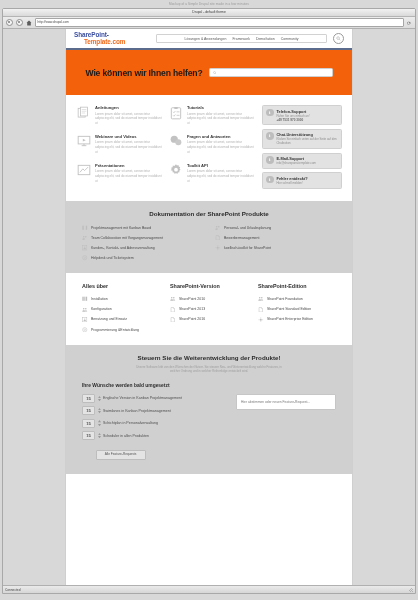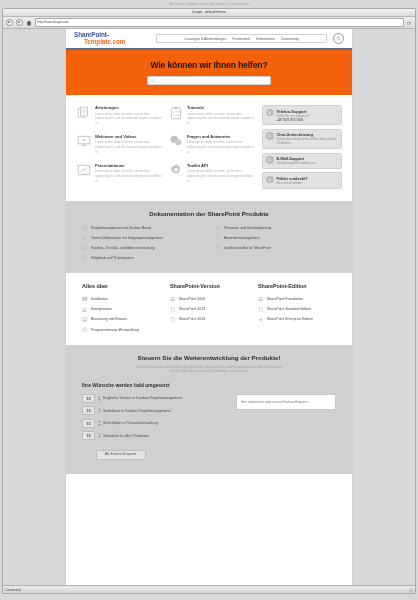--- a/index.html
+++ b/index.html
@@ -84,21 +84,21 @@
     border-radius:1px;
   }
   .mainnav span{font-size:3.5px;color:#5a5a5a;white-space:nowrap;}
   .searchcircle{
     width:9px;height:9px;border-radius:50%;border:.8px solid #9a9a9a;
     flex:none;display:flex;align-items:center;justify-content:center;
     color:#8a8a8a;
   }
   
   .hero{
-    background:#f4610b;height:45px;display:flex;flex-direction:column;
+    background:#f4610b;height:45px;display:flex;
     align-items:center;justify-content:center;gap:6px;
   }
   .hero h1{
     margin:0;font-size:8.6px;color:#1a1a1a;font-weight:bold;letter-spacing:-.15px;
   }
   .herosearch{
     width:124px;height:8.5px;background:#fff;border:.8px solid #cfcfcf;
     border-radius:1.5px;display:flex;align-items:center;padding:0 3px;
     color:#9a9a9a;font-size:4px;box-sizing:border-box;
   }

